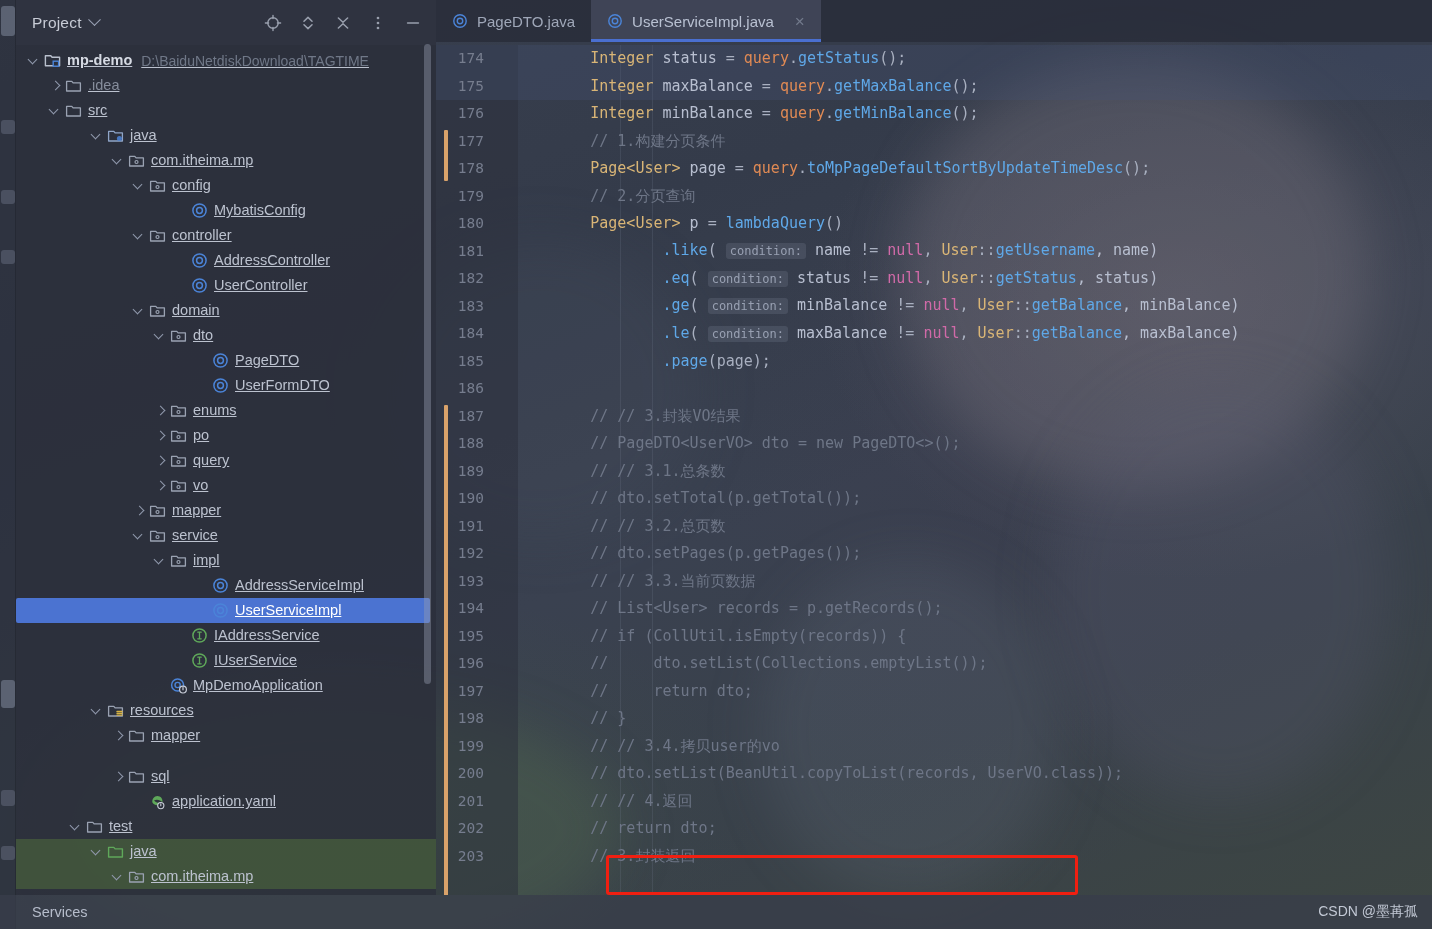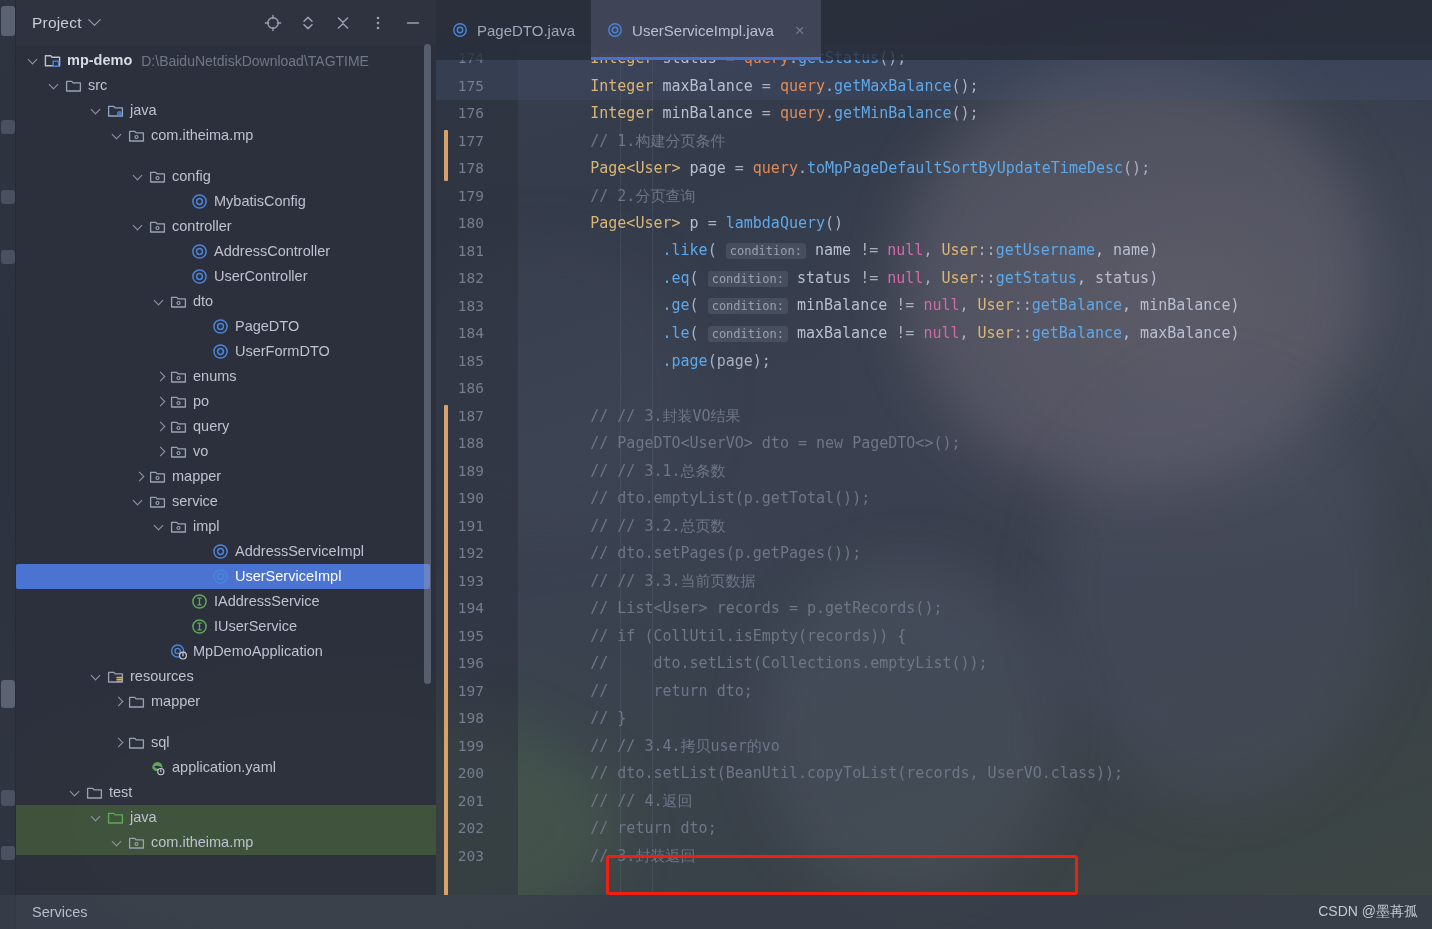--- a/index.html
+++ b/index.html
@@ -54,21 +54,21 @@
     border-right:1.6px solid #9aa2b4; border-bottom:1.6px solid #9aa2b4;
     transform: rotate(45deg) translate(-2px,-2px);
   }
   .panel-tools { margin-left:auto; display:flex; align-items:center; gap:17px; padding-right:4px; }
   .tool-ic { width:18px; height:18px; opacity:.80; display:block; }
 
   
   .tree { position:relative; height: 850px; overflow:hidden; padding-top: 3px; }
   .row {
     position:relative; height:25px; display:flex; align-items:center;
-    white-space:nowrap; font-size:14.5px; color:#bcc2cf;
+    white-space:nowrap; font-size:14.5px; color:#bcc2cf;text-decoration:underline;
   }
   .row.selected { background:#4b73d1; color:#ffffff; border-radius:2px; margin-right:6px; }
   .row.testroot { background: rgba(86,120,60,0.48); }
   .twisty {
     width:13px; height:13px; flex:0 0 13px; position:relative; margin-right:3px;
   }
   .twisty::after {
     content:""; position:absolute; left:2px; top:3px;
     width:6px; height:6px; border-right:1.7px solid #9099ad; border-bottom:1.7px solid #9099ad;
   }
@@ -80,21 +80,21 @@
   .path-hint { color:#707888; font-size:14px; margin-left:9px; }
   .root-label { font-weight:bold; color:#d6dae3; }
 
   .tree-scrollbar {
     position:absolute; right:5px; top:44px; width:7px; height:640px;
     background: rgba(150,158,176,0.42); border-radius:4px; z-index:7;
   }
 
   
   .tabbar {
-    position:absolute; left:436px; top:0; width:996px; height:60px;
+    position:absolute; left:436px; top:0; width:996px; height:42px;
     background: rgba(40,44,56,0.80); display:flex; align-items:stretch; z-index:4;
   }
   .tab {
     display:flex; align-items:center; gap:9px; padding:0 16px;
     font-size:15px; color:#9fa7b8; position:relative;
   }
   .tab.active { background: rgba(66,72,90,0.88); color:#b9c1d2; }
   .tab.active::after {
     content:""; position:absolute; left:0; right:0; bottom:0; height:3px; background:#4a6fd0;
   }
@@ -217,20 +217,27 @@
         <div class="row" style="padding-left: 12px;">
           <span class="twisty open"></span>
           <svg class="ic" width="17" height="17" viewBox="0 0 17 17">
         <path d="M1.4 3.8h5.4l1.3 1.5h7.5v8.4H1.4z" fill="none" stroke="#b9c0cd" stroke-width="1.4" stroke-linejoin="round"></path>
         <rect x="9.2" y="9.2" width="5.4" height="5" fill="#2b2f3b" stroke="#4b84d8" stroke-width="1.4"></rect>
           </svg>
           <span class="label root-label">mp-demo</span>
           <span class="path-hint">D:\BaiduNetdiskDownload\TAGTIME</span>
         </div>
         <div class="row" style="padding-left: 33px;">
+          <span class="twisty closed"></span>
+          <svg class="ic" width="17" height="17" viewBox="0 0 17 17">
+        <path d="M1.6 4.4h5.2l1.3 1.5h7.3v8.1H1.6z" fill="none" stroke="#9aa2b2" stroke-width="1.3" stroke-linejoin="round"></path>
+          </svg>
+          <span class="label" style="color: rgb(134, 141, 156);">.idea</span>
+        </div>
+        <div class="row" style="padding-left: 33px;">
           <span class="twisty open"></span>
           <svg class="ic" width="17" height="17" viewBox="0 0 17 17">
         <path d="M1.6 4.4h5.2l1.3 1.5h7.3v8.1H1.6z" fill="none" stroke="#9aa2b2" stroke-width="1.3" stroke-linejoin="round"></path>
           </svg>
           <span class="label">src</span>
         </div>
         <div class="row" style="padding-left: 75px;">
           <span class="twisty open"></span>
           <svg class="ic" width="17" height="17" viewBox="0 0 17 17">
         <path d="M1.6 4.4h5.2l1.3 1.5h7.3v8.1H1.6z" fill="none" stroke="#8fa5c8" stroke-width="1.3" stroke-linejoin="round"></path>
@@ -239,21 +246,21 @@
           <span class="label">java</span>
         </div>
         <div class="row" style="padding-left: 96px;">
           <span class="twisty open"></span>
           <svg class="ic" width="17" height="17" viewBox="0 0 17 17">
         <path d="M1.6 4.4h5.2l1.3 1.5h7.3v8.1H1.6z" fill="none" stroke="#9aa2b2" stroke-width="1.3" stroke-linejoin="round"></path>
         <circle cx="8.5" cy="10" r="1.5" fill="none" stroke="#9aa2b2" stroke-width="1.2"></circle>
           </svg>
           <span class="label">com.itheima.mp</span>
         </div>
-        <div class="row" style="padding-left: 117px; margin-top: 16px;">
+        <div class="row" style="padding-left: 117px;">
           <span class="twisty open"></span>
           <svg class="ic" width="17" height="17" viewBox="0 0 17 17">
         <path d="M1.6 4.4h5.2l1.3 1.5h7.3v8.1H1.6z" fill="none" stroke="#9aa2b2" stroke-width="1.3" stroke-linejoin="round"></path>
         <circle cx="8.5" cy="10" r="1.5" fill="none" stroke="#9aa2b2" stroke-width="1.2"></circle>
           </svg>
           <span class="label">config</span>
         </div>
         <div class="row" style="padding-left: 159px;">
           <span class="twisty none"></span>
           <svg class="ic" width="17" height="17" viewBox="0 0 17 17">
@@ -278,20 +285,28 @@
           </svg>
           <span class="label">AddressController</span>
         </div>
         <div class="row" style="padding-left: 159px;">
           <span class="twisty none"></span>
           <svg class="ic" width="17" height="17" viewBox="0 0 17 17">
         <circle cx="8.5" cy="8.5" r="6.6" fill="none" stroke="#4b84d8" stroke-width="1.5"></circle>
         <circle cx="8.5" cy="8.5" r="2.9" fill="none" stroke="#4b84d8" stroke-width="1.5"></circle>
           </svg>
           <span class="label">UserController</span>
+        </div>
+        <div class="row" style="padding-left: 117px;">
+          <span class="twisty open"></span>
+          <svg class="ic" width="17" height="17" viewBox="0 0 17 17">
+        <path d="M1.6 4.4h5.2l1.3 1.5h7.3v8.1H1.6z" fill="none" stroke="#9aa2b2" stroke-width="1.3" stroke-linejoin="round"></path>
+        <circle cx="8.5" cy="10" r="1.5" fill="none" stroke="#9aa2b2" stroke-width="1.2"></circle>
+          </svg>
+          <span class="label">domain</span>
         </div>
         <div class="row" style="padding-left: 138px;">
           <span class="twisty open"></span>
           <svg class="ic" width="17" height="17" viewBox="0 0 17 17">
         <path d="M1.6 4.4h5.2l1.3 1.5h7.3v8.1H1.6z" fill="none" stroke="#9aa2b2" stroke-width="1.3" stroke-linejoin="round"></path>
         <circle cx="8.5" cy="10" r="1.5" fill="none" stroke="#9aa2b2" stroke-width="1.2"></circle>
           </svg>
           <span class="label">dto</span>
         </div>
         <div class="row" style="padding-left: 180px;">
@@ -500,21 +515,21 @@
         <div class="ln"><span class="num">180</span><span class="code"><span class="op">        </span><span class="type">Page&lt;User&gt;</span><span class="var"> p </span><span class="op">=</span><span class="op"> </span><span class="fn">lambdaQuery</span><span class="op">()</span></span></div>
         <div class="ln"><span class="num">181</span><span class="code"><span class="op">                </span><span class="fn">.like</span><span class="op">( </span><span class="hint">condition:</span><span class="var"> name </span><span class="op">!=</span><span class="op"> </span><span class="null">null</span><span class="op">, </span><span class="type">User</span><span class="op">::</span><span class="fn">getUsername</span><span class="var">, name)</span></span></div>
         <div class="ln"><span class="num">182</span><span class="code"><span class="op">                </span><span class="fn">.eq</span><span class="op">( </span><span class="hint">condition:</span><span class="var"> status </span><span class="op">!=</span><span class="op"> </span><span class="null">null</span><span class="op">, </span><span class="type">User</span><span class="op">::</span><span class="fn">getStatus</span><span class="var">, status)</span></span></div>
         <div class="ln"><span class="num">183</span><span class="code"><span class="op">                </span><span class="fn">.ge</span><span class="op">( </span><span class="hint">condition:</span><span class="var"> minBalance </span><span class="op">!=</span><span class="op"> </span><span class="null">null</span><span class="op">, </span><span class="type">User</span><span class="op">::</span><span class="fn">getBalance</span><span class="var">, minBalance)</span></span></div>
         <div class="ln"><span class="num">184</span><span class="code"><span class="op">                </span><span class="fn">.le</span><span class="op">( </span><span class="hint">condition:</span><span class="var"> maxBalance </span><span class="op">!=</span><span class="op"> </span><span class="null">null</span><span class="op">, </span><span class="type">User</span><span class="op">::</span><span class="fn">getBalance</span><span class="var">, maxBalance)</span></span></div>
         <div class="ln"><span class="num">185</span><span class="code"><span class="op">                </span><span class="fn">.page</span><span class="op">(page);</span></span></div>
         <div class="ln"><span class="num">186</span><span class="code"><span class="op"></span></span></div>
         <div class="ln"><span class="num">187</span><span class="code"><span class="cmt">        // // 3.封装VO结果</span></span></div>
         <div class="ln"><span class="num">188</span><span class="code"><span class="cmt">        // PageDTO&lt;UserVO&gt; dto = new PageDTO&lt;&gt;();</span></span></div>
         <div class="ln"><span class="num">189</span><span class="code"><span class="cmt">        // // 3.1.总条数</span></span></div>
-        <div class="ln"><span class="num">190</span><span class="code"><span class="cmt">        // dto.emptyList(p.getTotal());</span></span></div>
+        <div class="ln"><span class="num">190</span><span class="code"><span class="cmt">        // dto.setTotal(p.getTotal());</span></span></div>
         <div class="ln"><span class="num">191</span><span class="code"><span class="cmt">        // // 3.2.总页数</span></span></div>
         <div class="ln"><span class="num">192</span><span class="code"><span class="cmt">        // dto.setPages(p.getPages());</span></span></div>
         <div class="ln"><span class="num">193</span><span class="code"><span class="cmt">        // // 3.3.当前页数据</span></span></div>
         <div class="ln"><span class="num">194</span><span class="code"><span class="cmt">        // List&lt;User&gt; records = p.getRecords();</span></span></div>
         <div class="ln"><span class="num">195</span><span class="code"><span class="cmt">        // if (CollUtil.isEmpty(records)) {</span></span></div>
         <div class="ln"><span class="num">196</span><span class="code"><span class="cmt">        //     dto.setList(Collections.emptyList());</span></span></div>
         <div class="ln"><span class="num">197</span><span class="code"><span class="cmt">        //     return dto;</span></span></div>
         <div class="ln"><span class="num">198</span><span class="code"><span class="cmt">        // }</span></span></div>
         <div class="ln"><span class="num">199</span><span class="code"><span class="cmt">        // // 3.4.拷贝user的vo</span></span></div>
         <div class="ln"><span class="num">200</span><span class="code"><span class="cmt">        // dto.setList(BeanUtil.copyToList(records, UserVO.class));</span></span></div>

